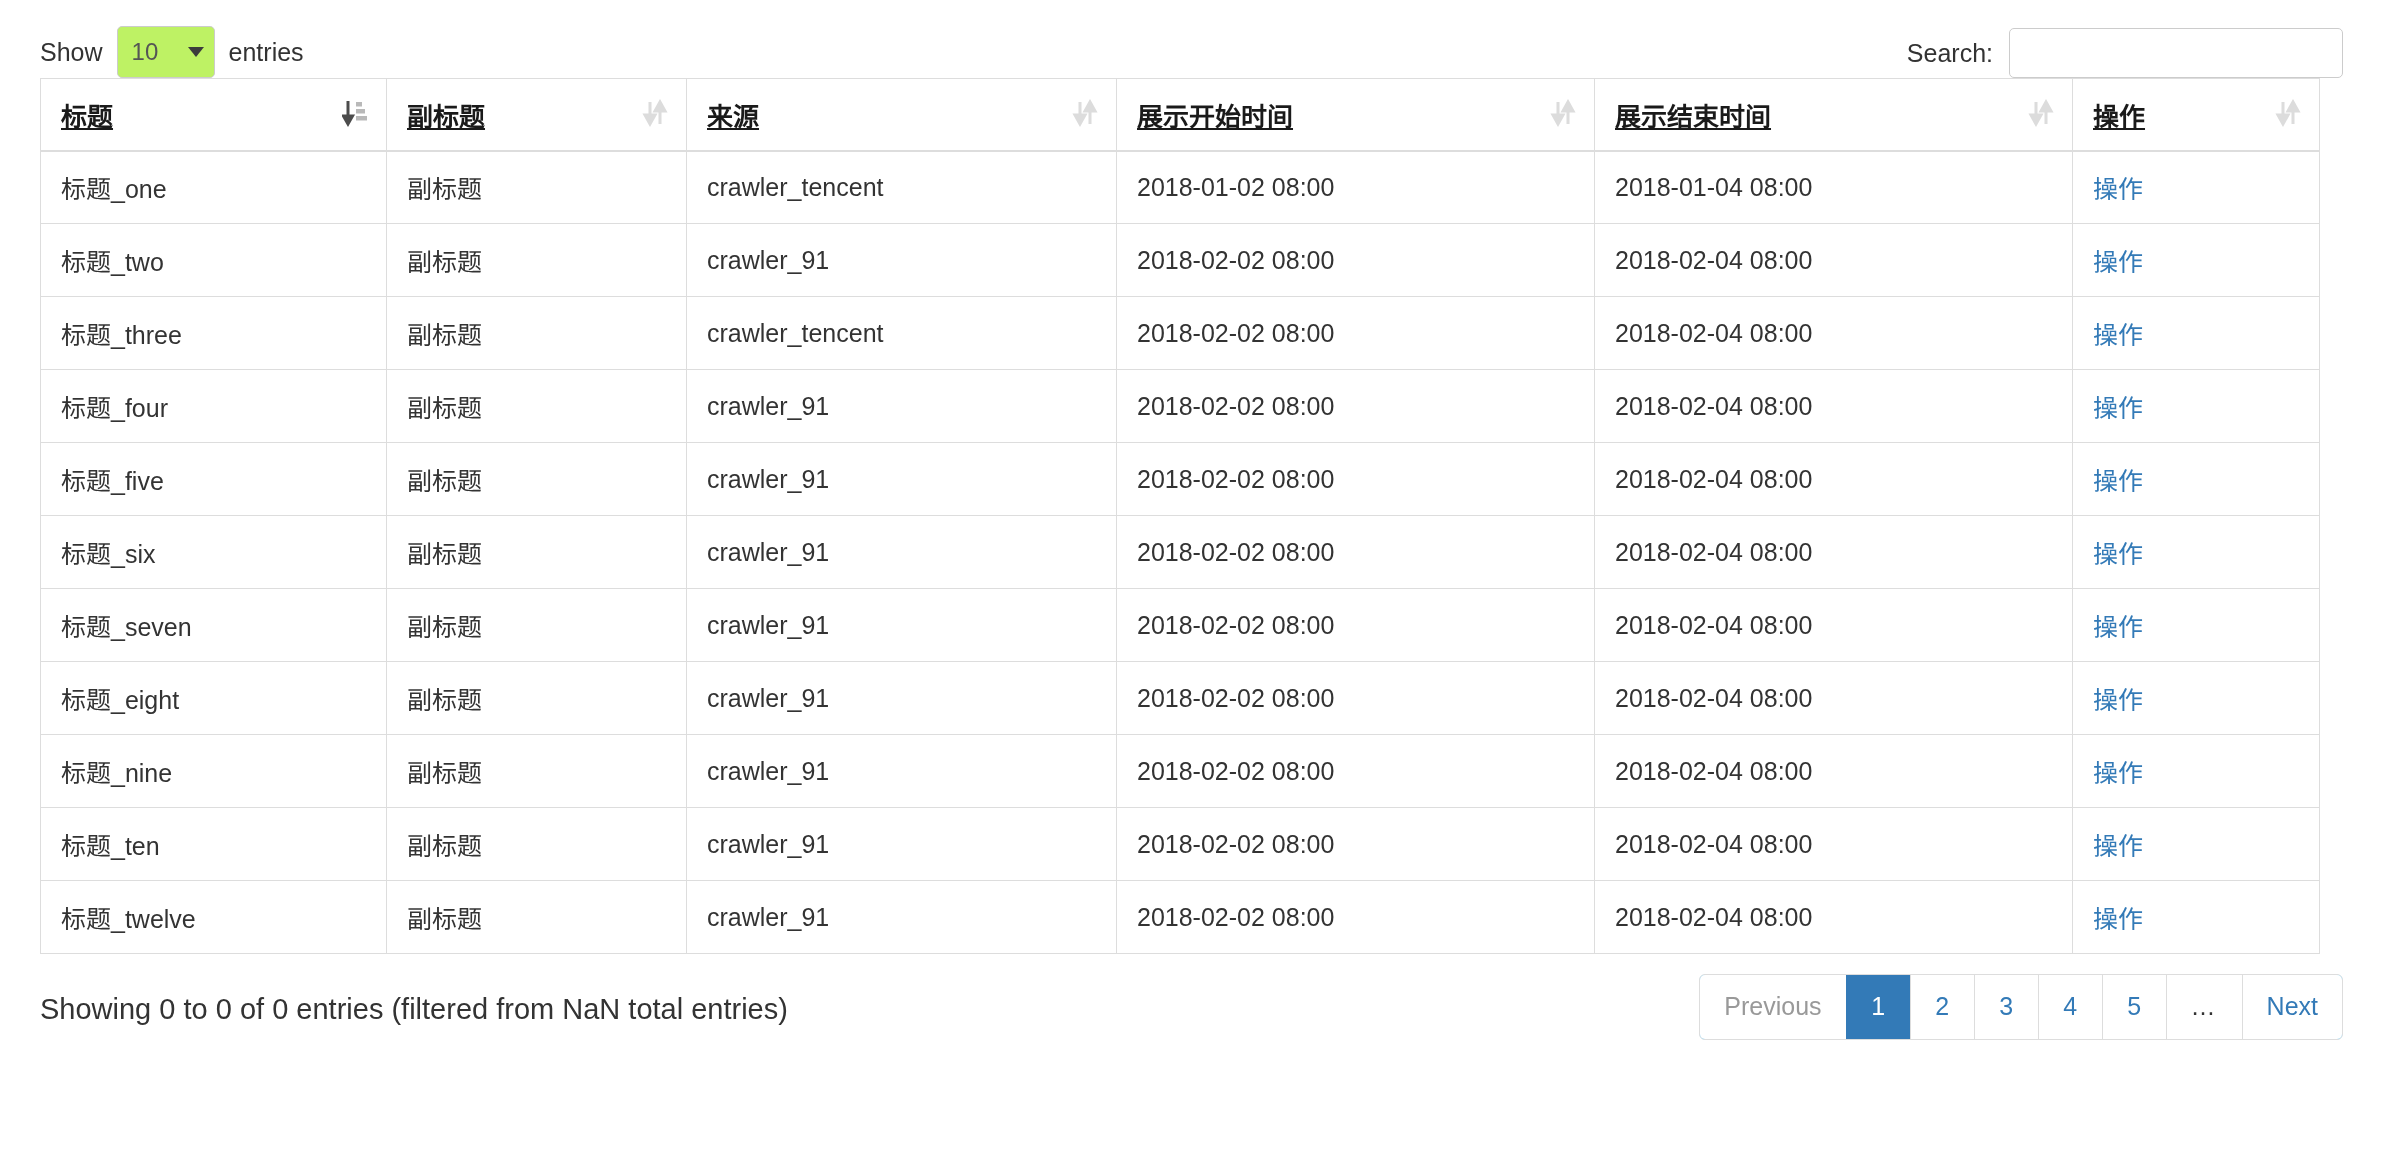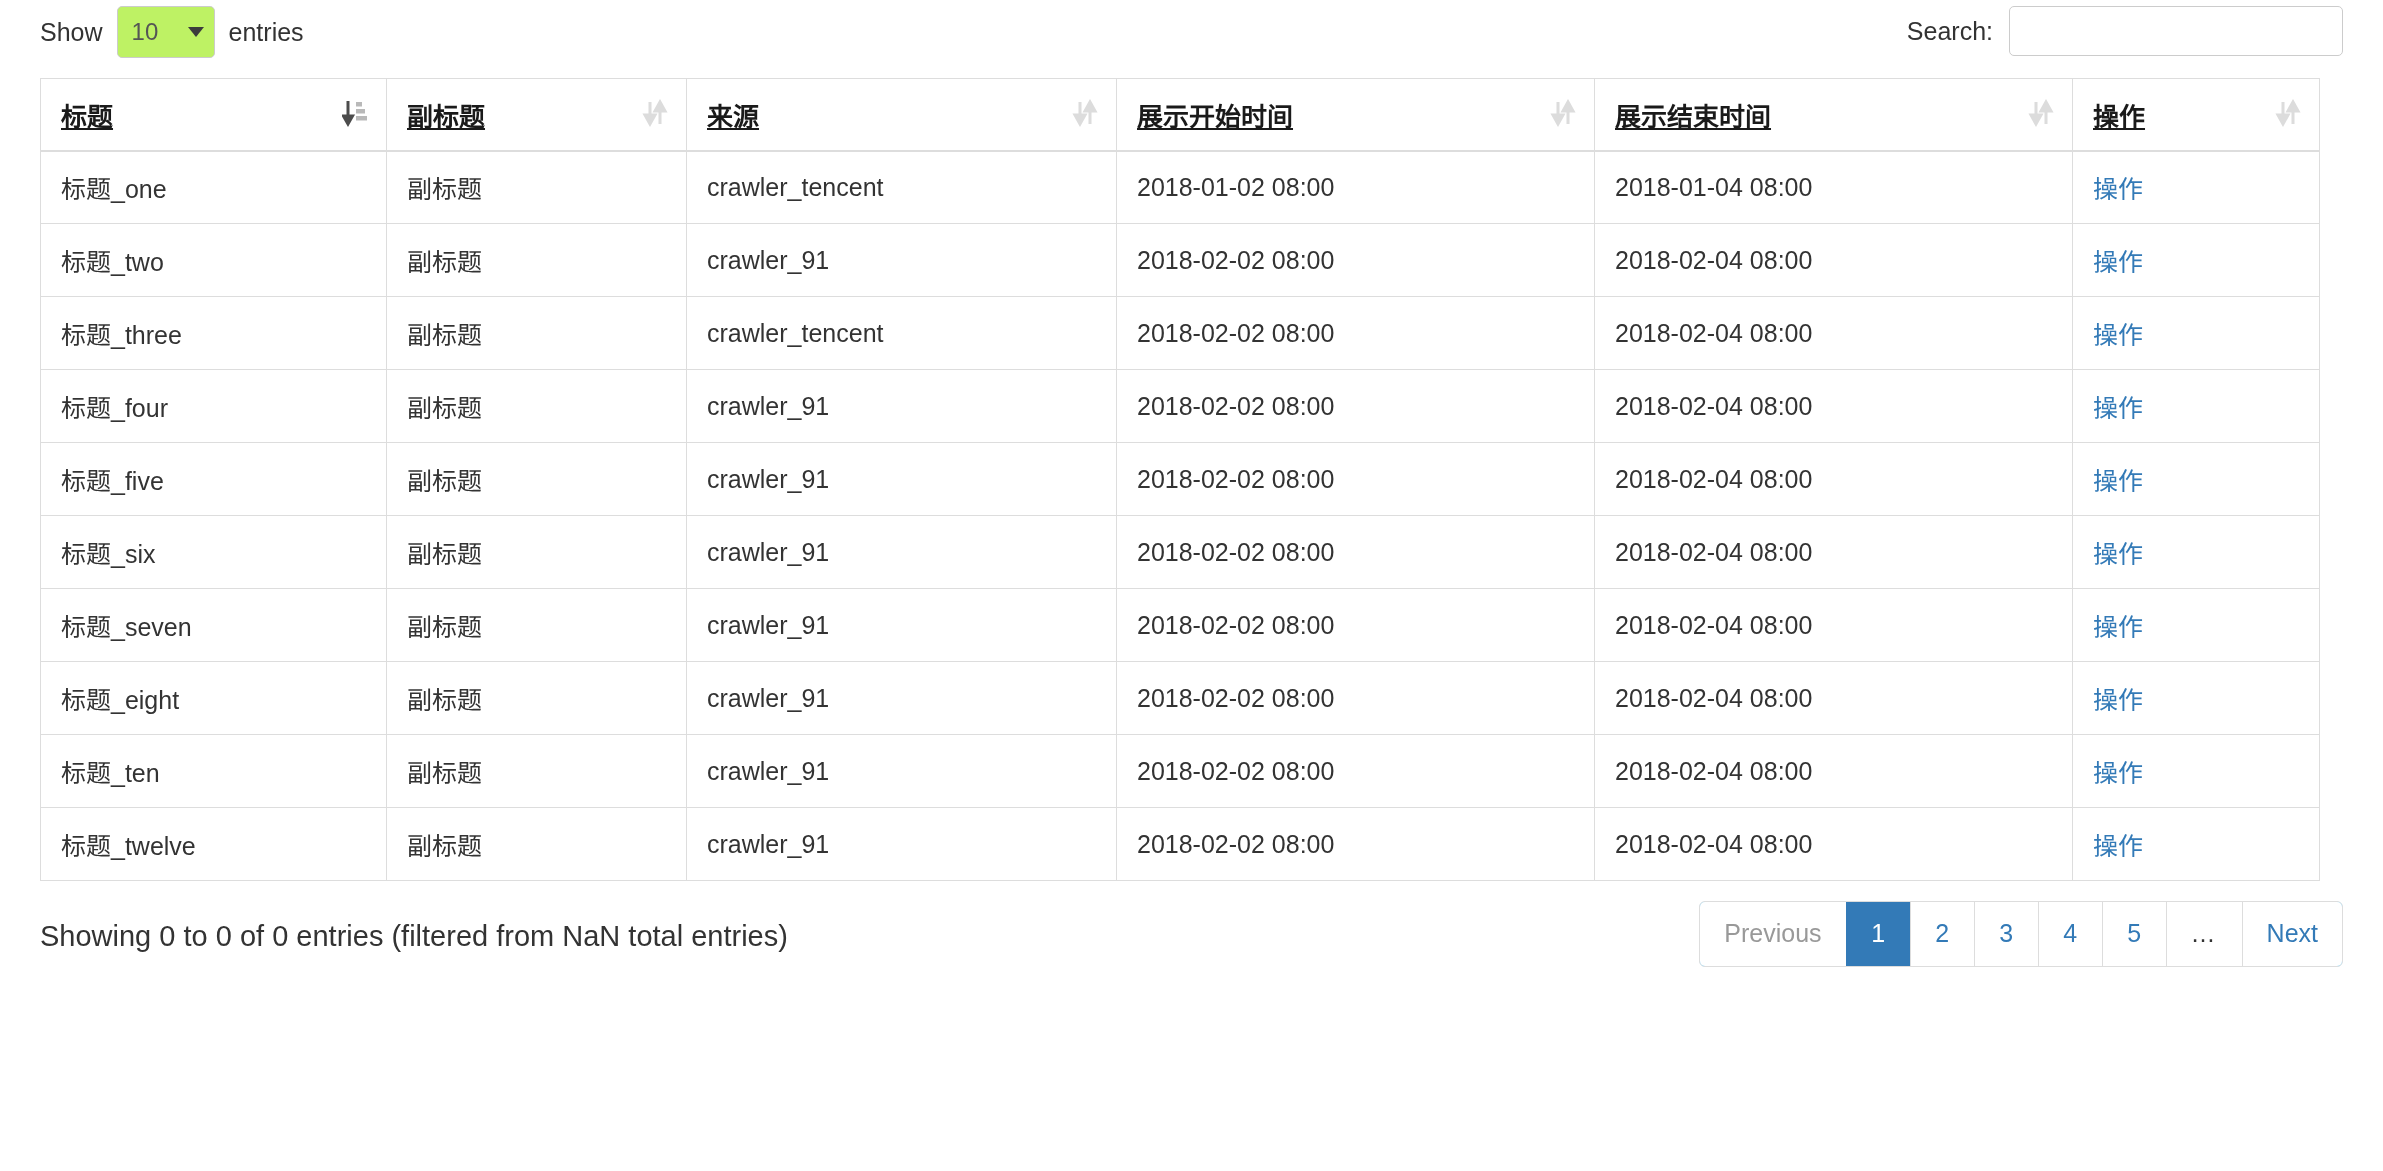--- a/index.html
+++ b/index.html
@@ -21,24 +21,24 @@
     position: relative;
     width: 2383px;
     height: 1171px;
     box-sizing: border-box;
     padding: 0 40px;
   }
 
   
   .top-bar {
     display: flex;
-    align-items: flex-start;
+    align-items: flex-end;
     justify-content: space-between;
     height: 78px;
-    padding-top: 6px;
+    padding-top: 18px;
     box-sizing: border-box;
   }
 
   .length-control {
     display: flex;
     align-items: center;
     font-size: 25px;
     color: #333;
     white-space: nowrap;
   }
@@ -376,20 +376,28 @@
           <tr>
             <td>标题_seven</td>
             <td>副标题</td>
             <td>crawler_91</td>
             <td>2018-02-02 08:00</td>
             <td>2018-02-04 08:00</td>
             <td><span class="cell-link">操作</span></td>
           </tr>
           <tr>
             <td>标题_eight</td>
+            <td>副标题</td>
+            <td>crawler_91</td>
+            <td>2018-02-02 08:00</td>
+            <td>2018-02-04 08:00</td>
+            <td><span class="cell-link">操作</span></td>
+          </tr>
+          <tr>
+            <td>标题_nine</td>
             <td>副标题</td>
             <td>crawler_91</td>
             <td>2018-02-02 08:00</td>
             <td>2018-02-04 08:00</td>
             <td><span class="cell-link">操作</span></td>
           </tr>
           <tr>
             <td>标题_ten</td>
             <td>副标题</td>
             <td>crawler_91</td>

